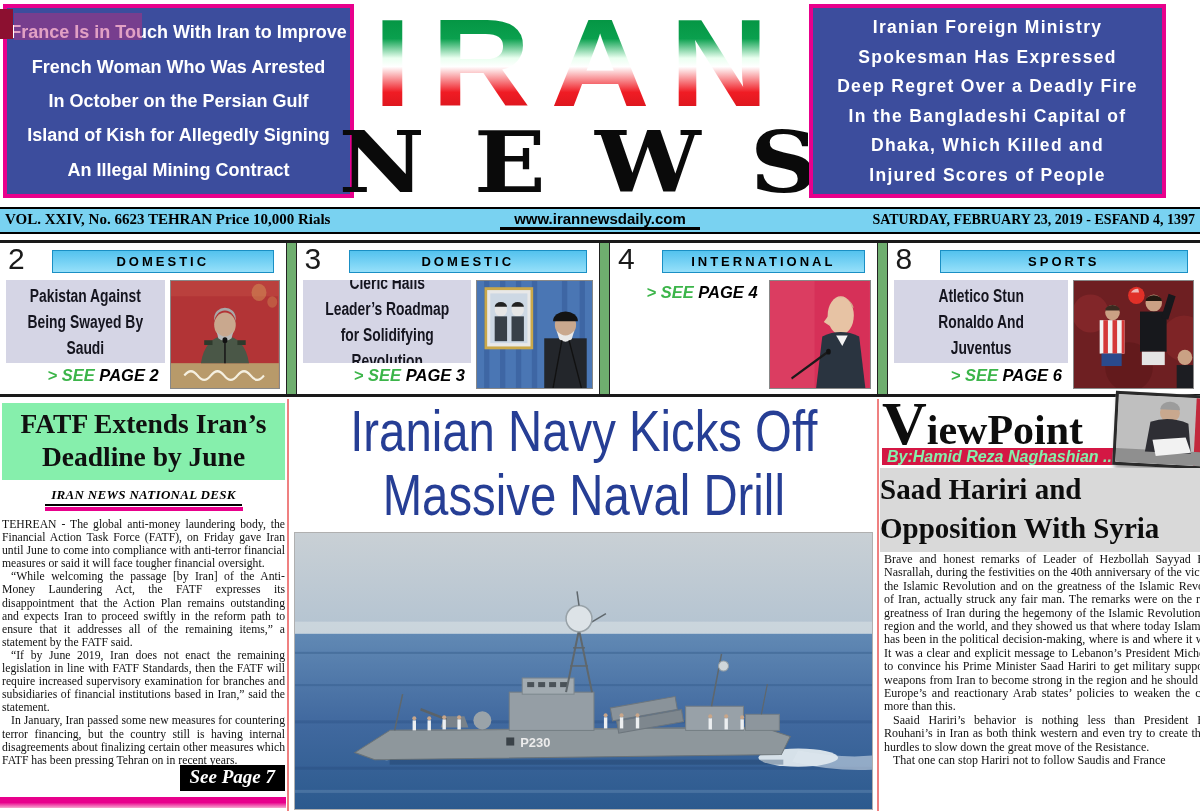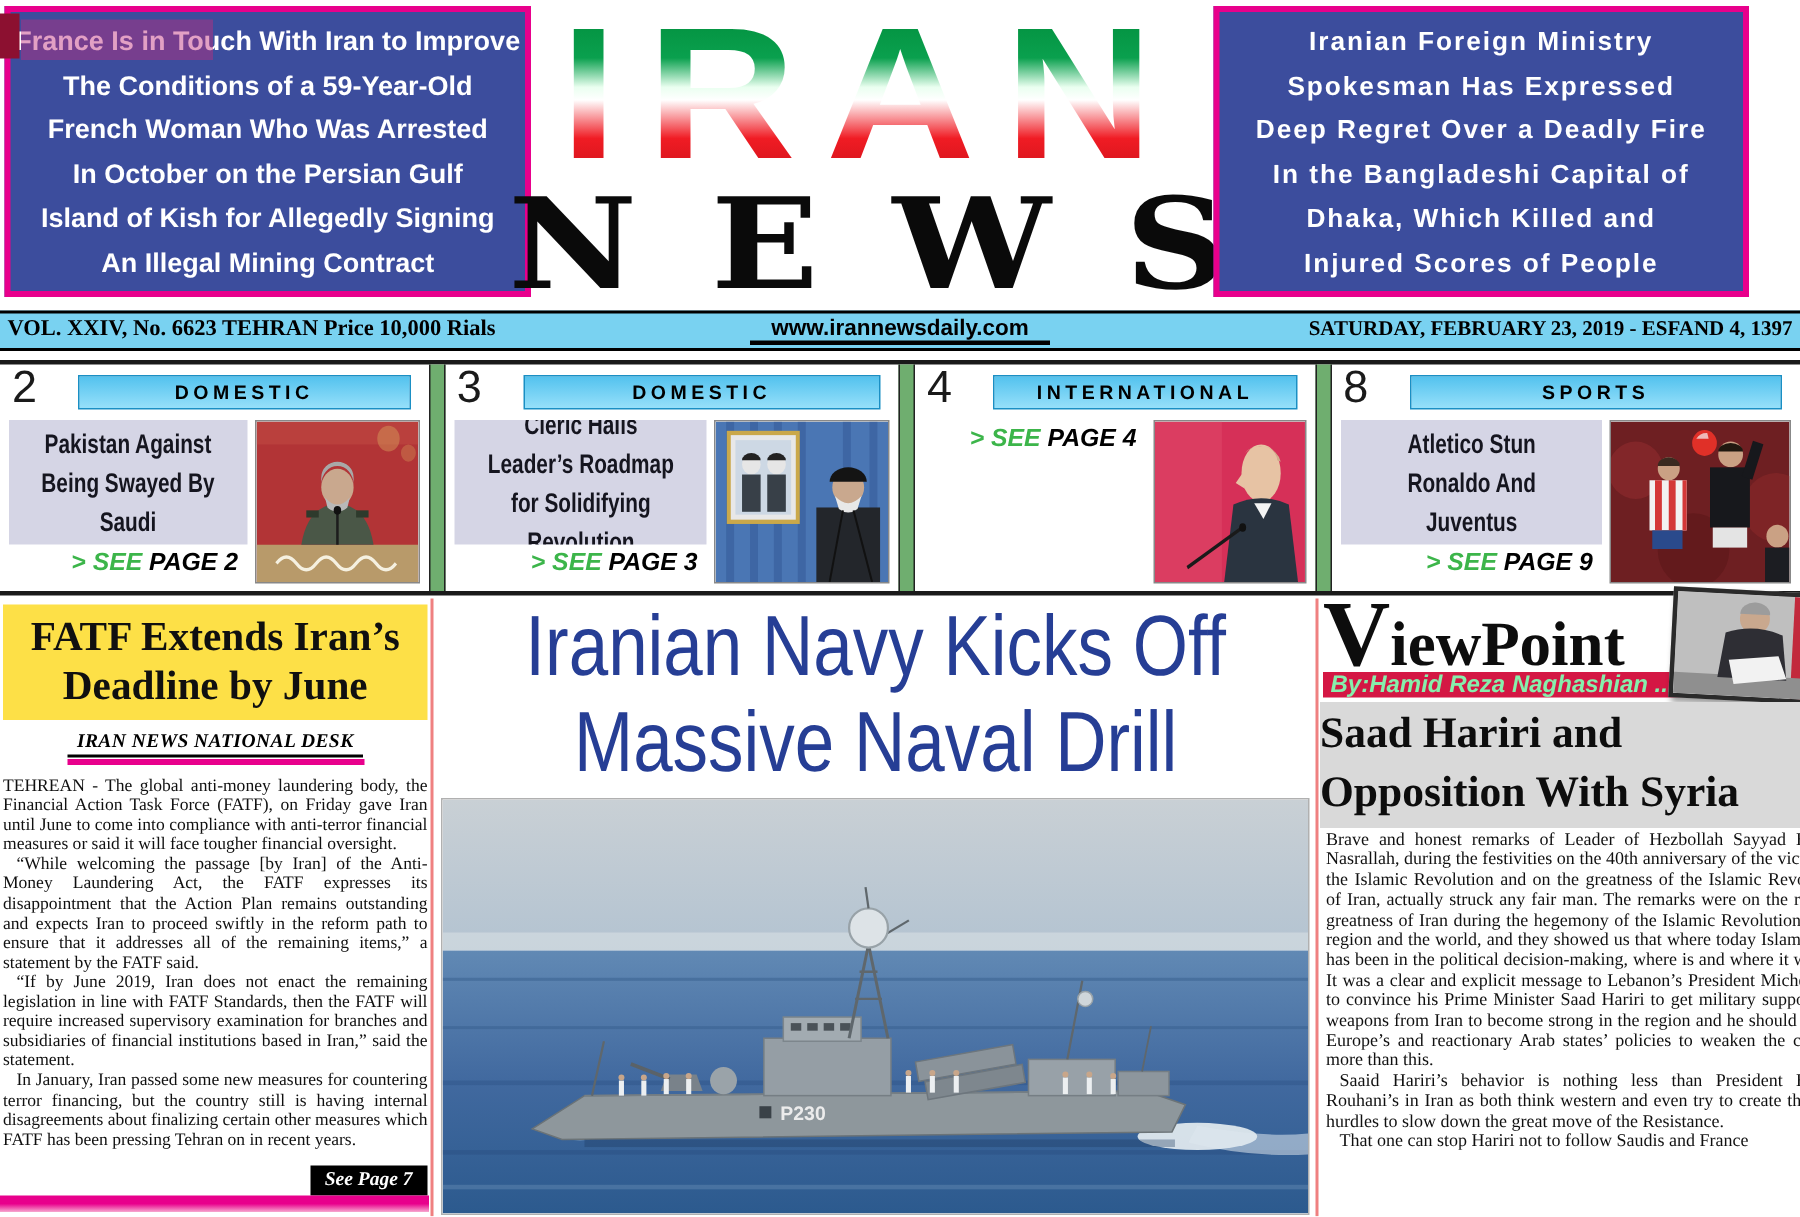--- a/index.html
+++ b/index.html
@@ -61,32 +61,32 @@
   .t-photo{flex:1;border:1px solid #888;position:relative;overflow:hidden;}
   .t-photo svg{position:absolute;inset:0;width:100%;height:100%;}
 
   
   .main{position:absolute;left:0;top:397px;width:1200px;height:414px;}
   .vline{position:absolute;top:2px;height:412px;width:2px;background:#ef8080;}
   .vline1{left:287px;} .vline2{left:877px;}
 
   
   .fatf{position:absolute;left:2px;top:6px;width:283px;height:408px;}
-  .fatf-hl{background:#fde047;text-align:center;font-family:"Liberation Serif",serif;font-weight:bold;
+  .fatf-hl{background:#86efac;text-align:center;font-family:"Liberation Serif",serif;font-weight:bold;
            font-size:27.5px;line-height:33px;padding:4px 0 7px;color:#101010;}
   .fatf-byline-wrap{text-align:center;margin-top:5px;}
   .fatf-byline{display:inline-block;font-family:"Liberation Serif",serif;font-style:italic;font-weight:bold;
                font-size:13px;letter-spacing:0.3px;color:#000;border-bottom:2px solid #000;padding:0 6px 1px;}
   .fatf-mag-line{width:198px;height:4px;background:#e8008c;margin:1px auto 0;}
   .fatf-body{margin-top:7px;font-family:"Liberation Serif",serif;font-size:11.7px;line-height:13.1px;
              text-align:justify;color:#101010;}
   .fatf-body p{margin:0;}
   .fatf-body p + p{text-indent:9px;}
   .see7{position:absolute;right:0;top:362px;background:#000;color:#fff;font-family:"Liberation Serif",serif;
-        font-style:italic;font-weight:bold;font-size:13px;padding:1px 10px 3px;cursor:pointer;margin-top:12px;}
+        font-style:italic;font-weight:bold;font-size:19px;padding:1px 10px 3px;cursor:pointer;}
   .left-bar-bottom{position:absolute;left:0;top:400px;width:286px;height:11px;
                    background:linear-gradient(180deg,#e8008c 0%,#e8008c 50%,#f7a8cf 100%);}
 
   
   .navy{position:absolute;left:292px;top:2px;width:583px;}
   .navy-hl{text-align:center;color:#263e95;font-weight:normal;font-size:57px;line-height:64px;}
   .navy-hl span{display:block;width:120%;margin-left:-10%;transform:scaleX(0.83);transform-origin:center;}
   .navy-photo{margin:5px 2px 0 2px;height:276px;border:1px solid #b0b0b0;position:relative;overflow:hidden;padding-left:44px;}
   .navy-photo svg{position:absolute;inset:0;width:100%;height:100%;}
 
@@ -113,21 +113,20 @@
 </head>
 <body>
 
 <div id="page">
 
   <div class="artifact-block"></div>
   <div class="artifact-overlay"></div>
 
   <div class="promo promo-left">
     <div class="line">France Is in Touch With Iran to Improve</div>
-    <div class="line">The Conditions of a  59-Year-Old</div>
     <div class="line">French Woman Who Was Arrested</div>
     <div class="line">In October on the  Persian Gulf</div>
     <div class="line">Island of Kish for Allegedly Signing</div>
     <div class="line">An Illegal Mining Contract</div>
   </div>
 
   <div class="masthead">
     <div class="iran-text">IRAN</div>
     <div class="news-text">NEWS</div>
   </div>
@@ -258,21 +257,21 @@
     <div class="teaser t4">
       <div class="teaser-top">
         <div class="page-num">8</div>
         <div class="cat-bar">SPORTS</div>
       </div>
       <div class="teaser-body">
         <div class="hl-col">
           <div class="t-headline">
               <span>Atletico Stun Ronaldo And Juventus</span>
             </div>
-          <div class="see-line"><span class="see-green">&gt; SEE </span><span class="see-black">PAGE 9</span></div>
+          <div class="see-line"><span class="see-green">&gt; SEE </span><span class="see-black">PAGE 6</span></div>
         </div>
         <div class="t-photo">
           <svg viewBox="0 0 130 112" preserveAspectRatio="none" aria-hidden="true">
             <rect width="130" height="112" fill="#6e1f22"></rect>
             <circle cx="18" cy="34" r="20" fill="#8a2a2c" opacity="0.7"></circle>
             <circle cx="120" cy="60" r="24" fill="#842628" opacity="0.7"></circle>
             <circle cx="60" cy="90" r="26" fill="#5e181a" opacity="0.7"></circle>
             <circle cx="68" cy="15" r="9" fill="#e03028"></circle>
             <path d="M62,12 a9,9 0 0 1 8,-4 l1,4 z" fill="#f4f4f4" opacity="0.7"></path>
             <circle cx="42" cy="33" r="8" fill="#caa184"></circle>

